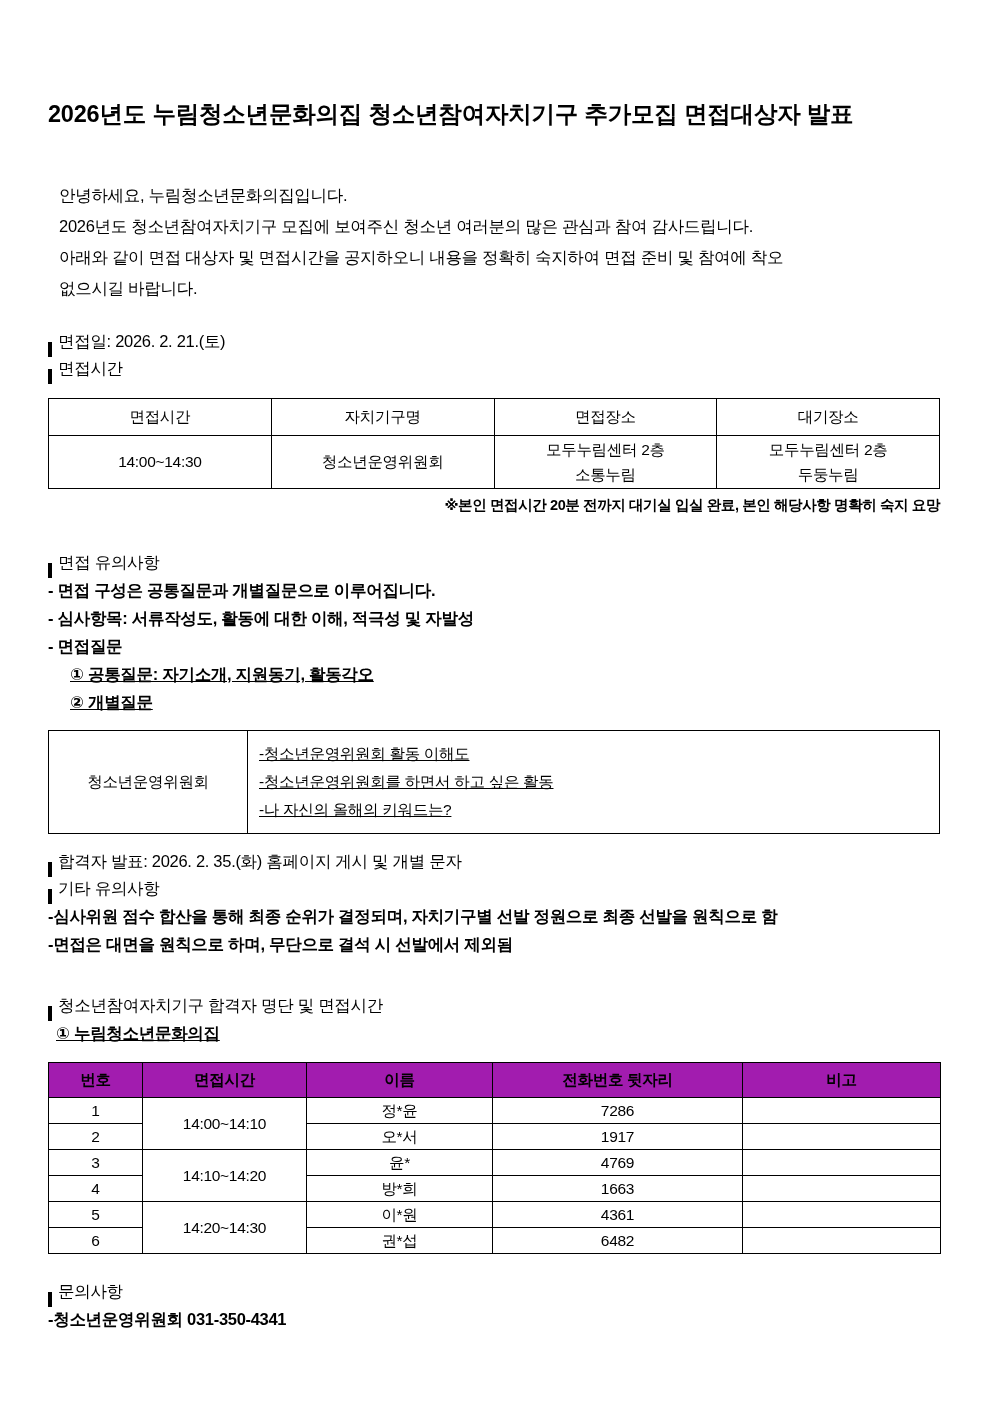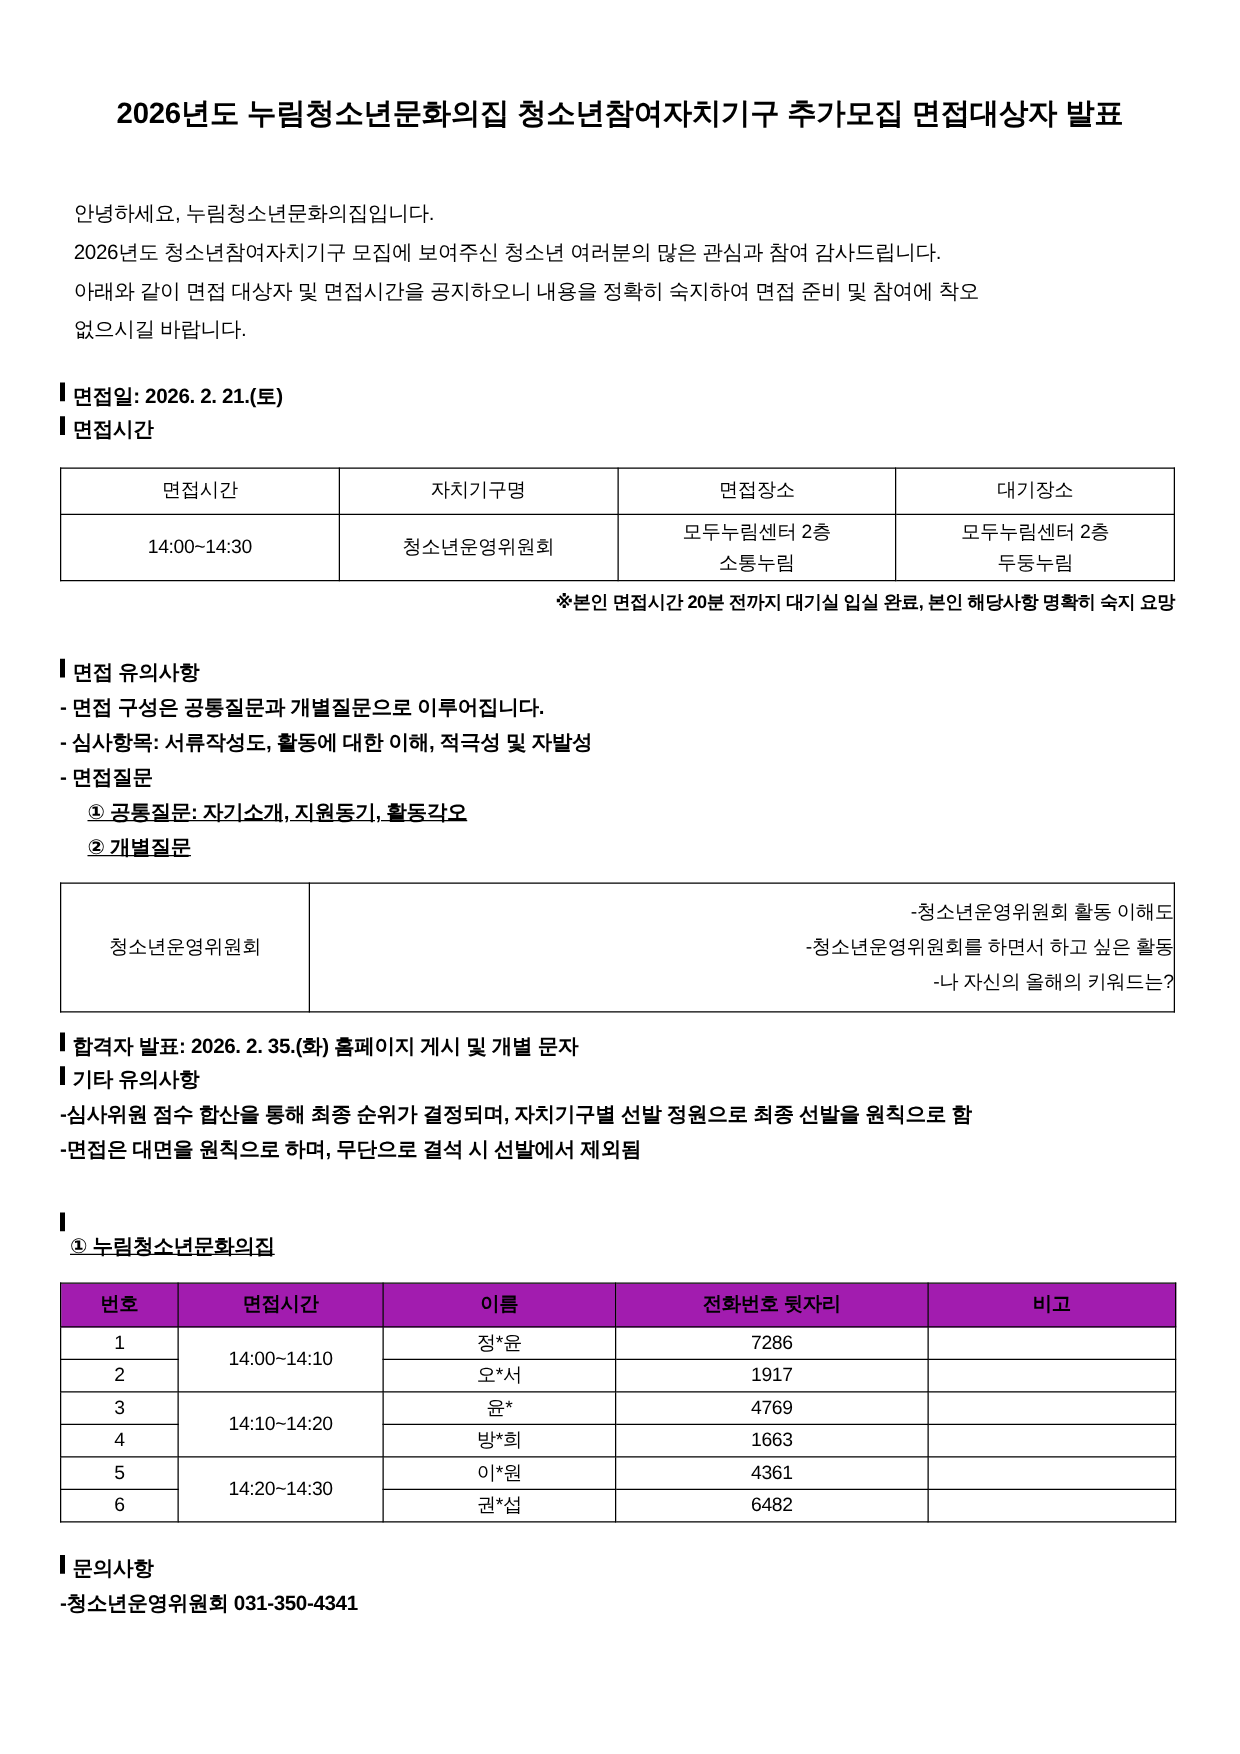--- a/index.html
+++ b/index.html
@@ -22,45 +22,45 @@
     height: 1403px;
     box-sizing: border-box;
     padding: 0 48px;
   }
 
   
   .doc-title {
     font-size: 23.5px;
     font-weight: bold;
     letter-spacing: -0.2px;
-    text-align: center;
+    text-align: left;
     margin: 0;
-    padding-top: 76px;
+    padding-top: 100px;
     line-height: 1.2;
     white-space: nowrap;
   }
 
   
   .intro {
     margin-top: 52px;
     font-size: 16.5px;
     line-height: 31px;
     letter-spacing: -0.3px;
     margin-left: 11px;
   }
   .intro p { margin: 0; }
 
   
   .bar-head {
     font-size: 16.5px;
-    font-weight: bold;
+    font-weight: normal;
     letter-spacing: -0.3px;
     line-height: 27px;
     display: flex;
-    align-items: flex-start;
+    align-items: flex-end;
     white-space: nowrap;
   }
   .bar-glyph {
     display: inline-block;
     width: 4px;
     height: 15px;
     background: #000;
     margin-right: 6px;
     position: relative;
     top: 2px;
@@ -119,24 +119,25 @@
     white-space: nowrap;
   }
 
   
   #question-table { margin-top: 14px; }
   #question-table td.org-cell {
     width: 198px;
     height: 92px;
   }
   #question-table td.q-cell {
-    text-align: right;
+    text-align: left;
     padding: 9px 0 9px 11px;
     line-height: 28px;
     font-size: 15.5px;
+    text-decoration: underline;
   }
 
   
   #candidate-table { margin-top: 15px; }
   #candidate-table thead td {
     background: #a21caf;
     font-weight: bold;
     height: 34px;
     font-size: 15.5px;
   }
@@ -261,20 +262,21 @@
     <span class="bar-glyph"></span>
     <span>기타 유의사항</span>
   </div>
   <div class="dash-line">-심사위원 점수 합산을 통해 최종 순위가 결정되며, 자치기구별 선발 정원으로 최종 선발을 원칙으로 함</div>
   <div class="dash-line">-면접은 대면을 원칙으로 하며, 무단으로 결석 시 선발에서 제외됨</div>
 
   <div class="spacer-lg"></div>
 
   <div class="bar-head">
     <span class="bar-glyph"></span>
+    <span>청소년참여자치기구 합격자 명단 및 면접시간</span>
   </div>
   <div class="circ-line" style="padding-left:8px;">① 누림청소년문화의집</div>
 
   <table class="grid" id="candidate-table">
     <colgroup>
       <col class="col-no">
         <col class="col-time">
         <col class="col-name">
         <col class="col-phone">
         <col class="col-remark">

